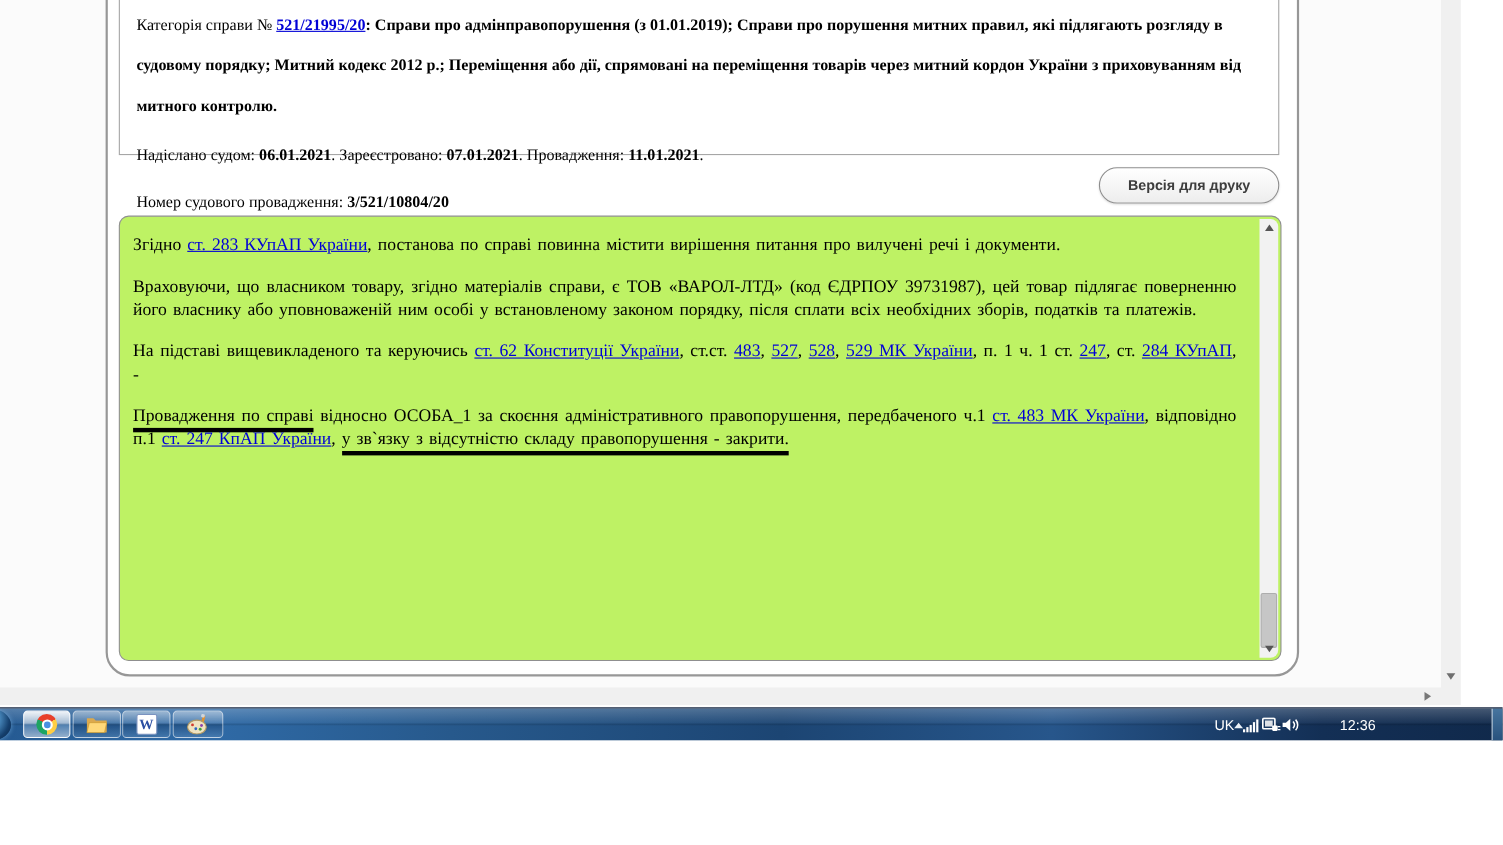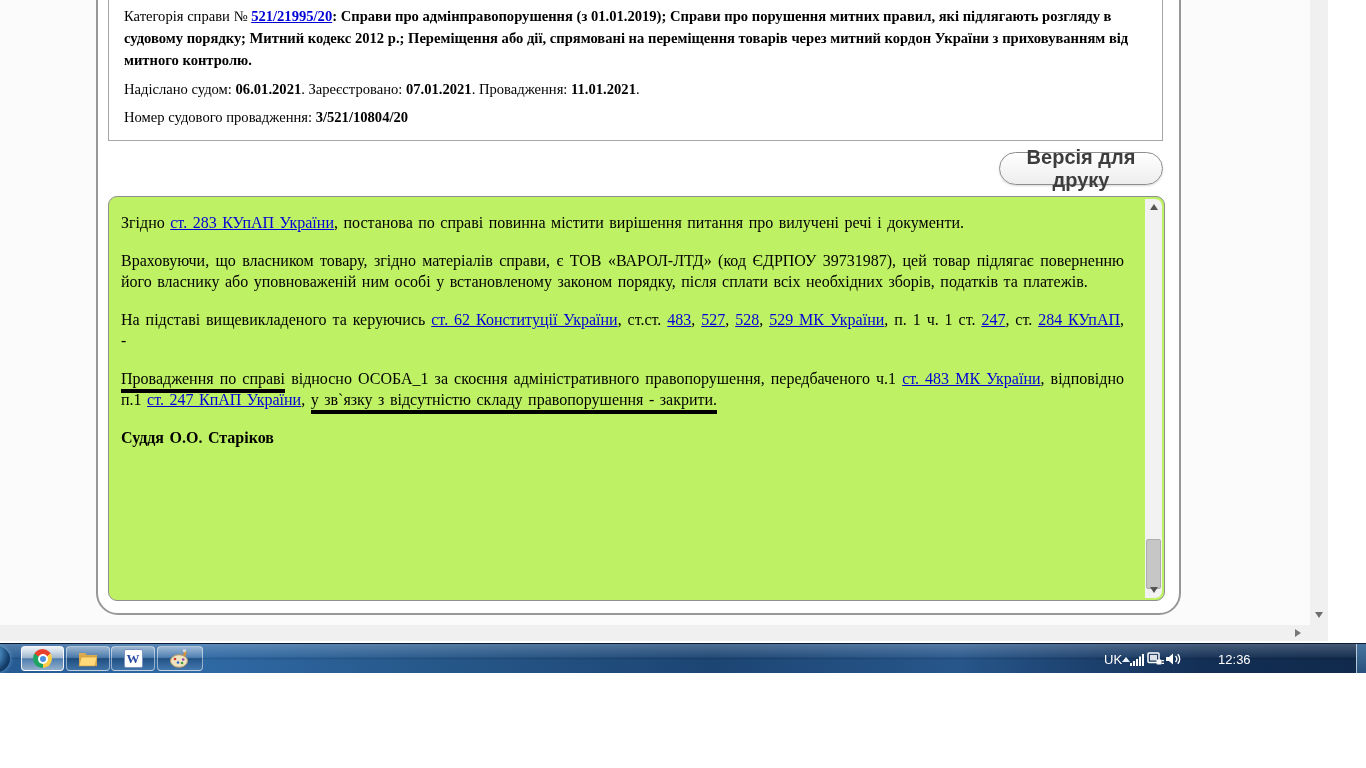--- a/index.html
+++ b/index.html
@@ -7,28 +7,28 @@
 
   
   .viewport{position:absolute;left:0;top:0;width:1310px;height:641px;background:#fbfbfb;}
   .card{position:absolute;left:96px;top:-34px;width:1081px;height:645px;background:#fff;
         border:2px solid #979797;border-radius:22px;}
 
   
   .infobox{position:absolute;left:108px;top:-14px;width:1055px;height:155px;background:#fff;
            border:1px solid #a6a6a6;padding:18px 16px 0 15px;box-sizing:border-box;
            font-size:14.6px;color:#000;}
-  .infobox p{margin:0 0 6px 0;line-height:22px;}
+  .infobox p{margin:0 0 6px 0;line-height:37px;}
   .infobox .cat{margin-bottom:7px;}
 
   
   .print-btn{position:absolute;left:999px;top:152px;width:164px;height:33px;
              border:1px solid #8d8d8d;border-radius:17px;
              background:linear-gradient(180deg,#ffffff,#ededed);
-             font-family:"Liberation Sans",sans-serif;font-weight:bold;font-size:20px;color:#3d3d3d;
+             font-family:"Liberation Sans",sans-serif;font-weight:bold;font-size:13px;color:#3d3d3d;
              display:flex;align-items:center;justify-content:center;cursor:pointer;
              box-shadow:0 1px 2px rgba(0,0,0,.15);}
 
   
   .docpane{position:absolute;left:108px;top:196px;width:1057px;height:405px;background:#bef264;
            border:1px solid #8f8f8f;border-radius:9px;box-sizing:border-box;overflow:hidden;}
   .doccontent{position:absolute;left:0;top:0;right:22px;padding:15px 18px 0 12px;
               font-size:16px;line-height:21px;color:#000;word-spacing:1.5px;}
   .para{margin:0 0 17px 0;}
   .justify{text-align:justify;}
@@ -102,21 +102,20 @@
   <button class="print-btn">
     <span>Версія для друку</span>
   </button>
 
   <div class="docpane">
     <div class="doccontent" id="doc-paragraphs">
         <p class="para justify"><span>Згідно </span><a class="link" href="javascript:void(0)">ст. 283 КУпАП України</a><span>, постанова по справі повинна містити вирішення питання про вилучені речі і документи.</span></p>
         <p class="para justify"><span>Враховуючи, що власником товару, згідно матеріалів справи, є ТОВ «ВАРОЛ-ЛТД» (код ЄДРПОУ 39731987), цей товар підлягає поверненню його власнику або уповноваженій ним особі у встановленому законом порядку, після сплати всіх необхідних зборів, податків та платежів.</span></p>
         <p class="para justify"><span>На підставі вищевикладеного та керуючись </span><a class="link" href="javascript:void(0)">ст. 62 Конституції України</a><span>, ст.ст. </span><a class="link" href="javascript:void(0)">483</a><span>, </span><a class="link" href="javascript:void(0)">527</a><span>, </span><a class="link" href="javascript:void(0)">528</a><span>, </span><a class="link" href="javascript:void(0)">529 МК України</a><span>, п. 1 ч. 1 ст. </span><a class="link" href="javascript:void(0)">247</a><span>, ст. </span><a class="link" href="javascript:void(0)">284 КУпАП</a><span>, -</span></p>
         <p class="para justify"><span class="marker">Провадження по справі</span><span> відносно ОСОБА_1 за скоєння адміністративного правопорушення, передбаченого ч.1 </span><a class="link" href="javascript:void(0)">ст. 483 МК України</a><span>, відповідно п.1 </span><a class="link" href="javascript:void(0)">ст. 247 КпАП України</a><span>, </span><span class="marker">у зв`язку з відсутністю складу правопорушення - закрити.</span></p>
-        <p class="para left bold"><span>Суддя О.О. Старіков</span></p>
       </div>
     <div class="psb">
       <div class="psb-btn" style="top:0;">
           <span class="tri-up"></span>
         </div>
       <div class="psb-thumb"></div>
       <div class="psb-btn" style="bottom:0;">
           <span class="tri-down"></span>
         </div>
     </div>

